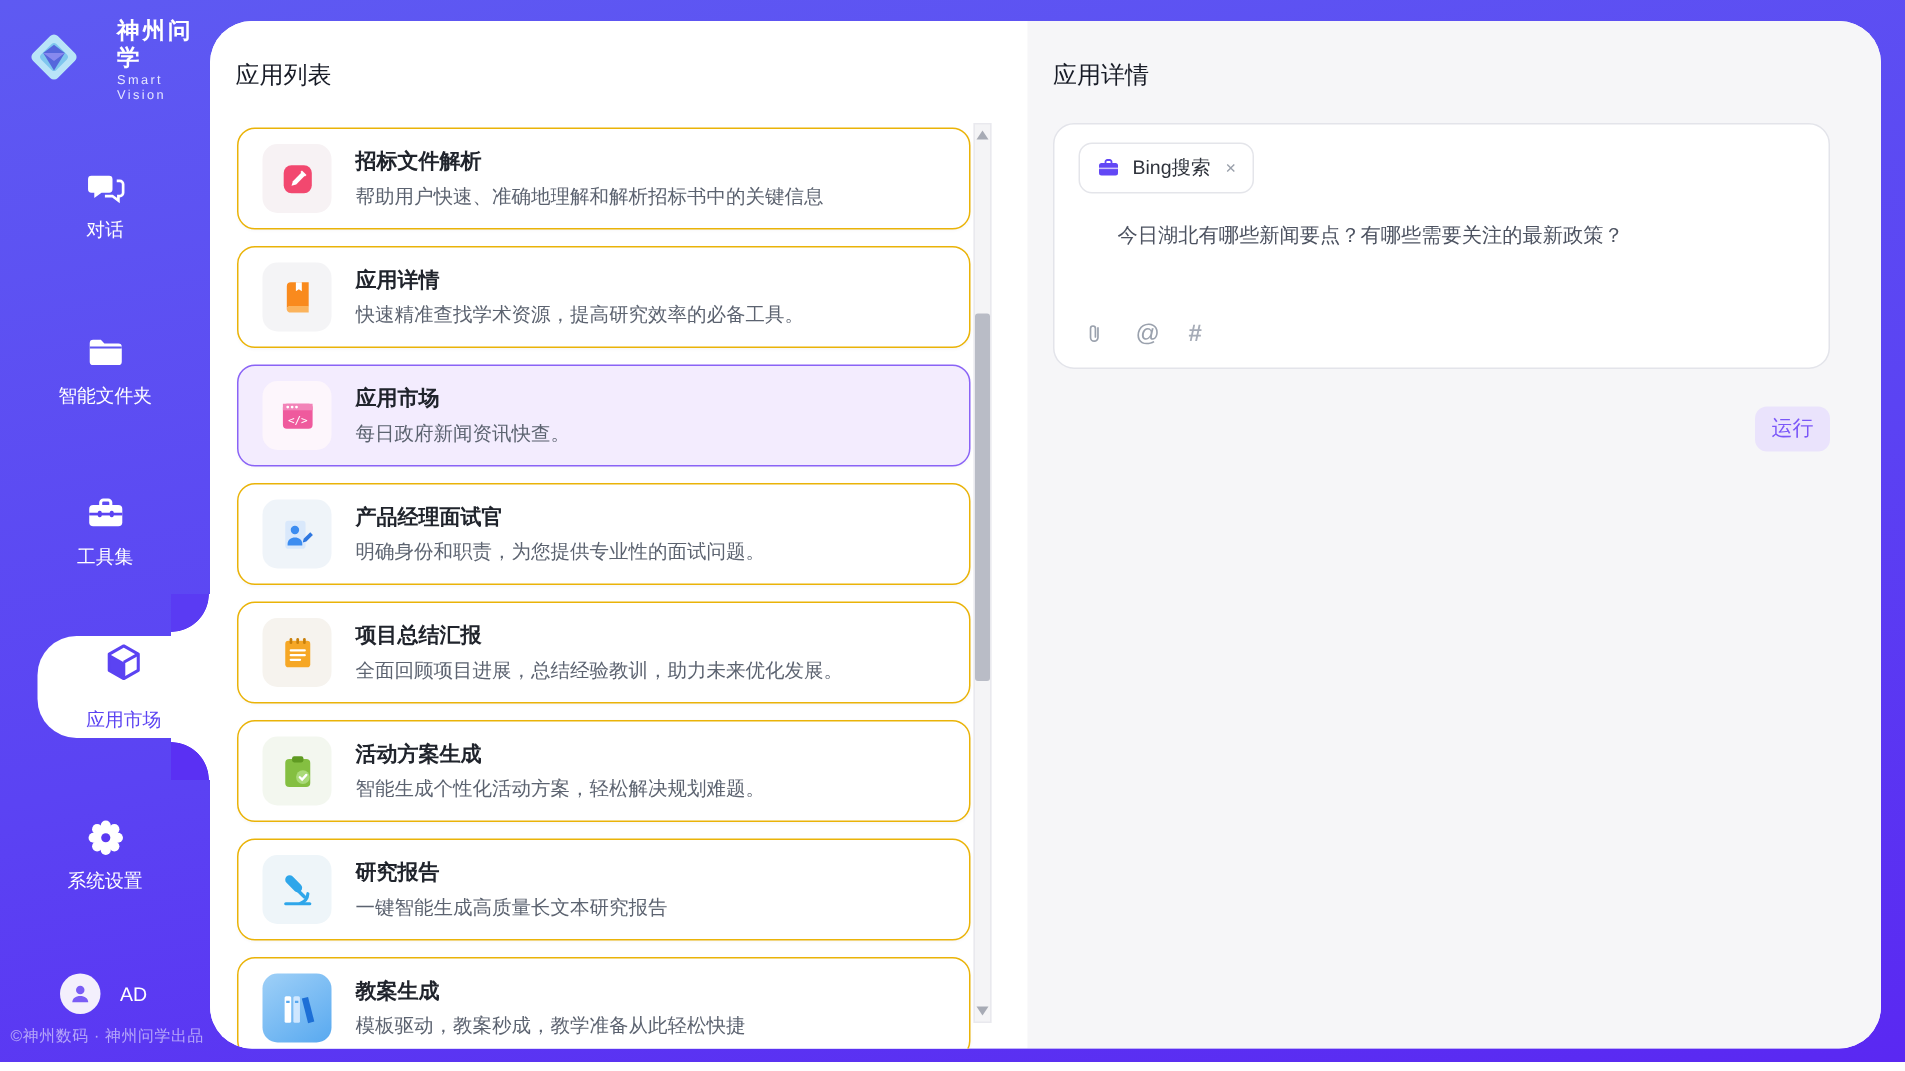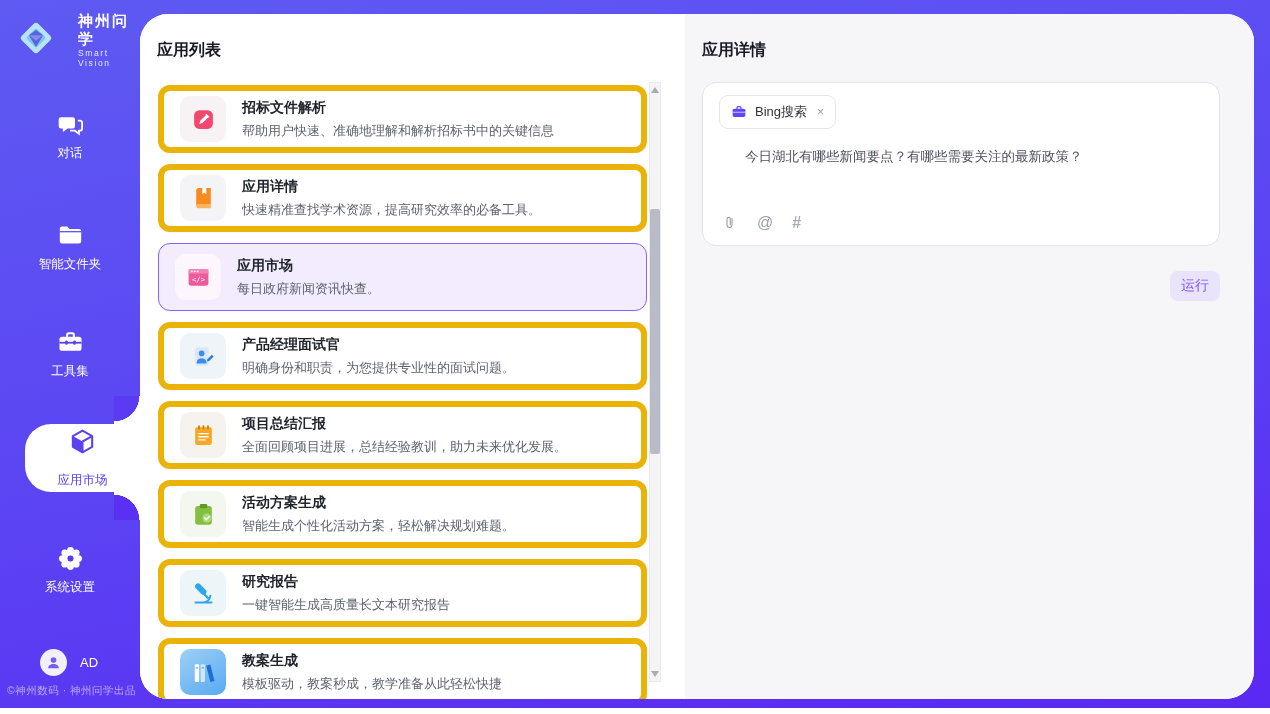--- a/index.html
+++ b/index.html
@@ -29,24 +29,24 @@
   .user-row{position:absolute;left:40px;top:649px;display:flex;align-items:center;gap:13px;cursor:pointer;}
   .avatar{width:27px;height:27px;border-radius:50%;background:#f3effc;display:flex;
     align-items:center;justify-content:center;}
   .user-initials{color:#fff;font-size:13px;}
   .side-footer{position:absolute;left:7px;top:684px;width:133px;font-size:10.5px;
     color:rgba(255,255,255,0.55);letter-spacing:0.5px;white-space:nowrap;}
   
   .content{position:absolute;left:140px;top:14px;width:1114px;height:685px;
     border-radius:28px;overflow:hidden;background:#ffffff;}
   .panel-title{margin:0;position:absolute;left:17px;top:26px;font-size:16px;
-    font-weight:bold;color:#171b26;}
+    font-weight:normal;color:#171b26;}
   .list-panel{position:absolute;left:0;top:0;width:545px;height:685px;background:#ffffff;}
   .app-card{position:absolute;left:18px;width:489px;height:68px;background:#fff;
-    border:6px solid #eab308;border-radius:12px;display:flex;align-items:center;
+    border:1px solid #eab308;border-radius:12px;display:flex;align-items:center;
     padding:0 14px 0 16px;box-sizing:border-box;gap:16px;cursor:pointer;
     box-shadow:0 1px 2px rgba(25,28,50,0.03);}
   .app-card.selected{background:#f3ecfe;border:1.5px solid #8a63f6;}
   .tile{width:46px;height:46px;border-radius:10px;flex:0 0 46px;display:flex;
     align-items:center;justify-content:center;}
   .card-text{display:flex;flex-direction:column;gap:5px;min-width:0;}
   .card-title{font-size:14px;font-weight:bold;color:#20242c;white-space:nowrap;}
   .card-desc{font-size:13px;color:#5c6370;white-space:nowrap;overflow:hidden;text-overflow:clip;}
   
   .scrollbar{position:absolute;left:509px;top:68px;width:12px;height:600px;

